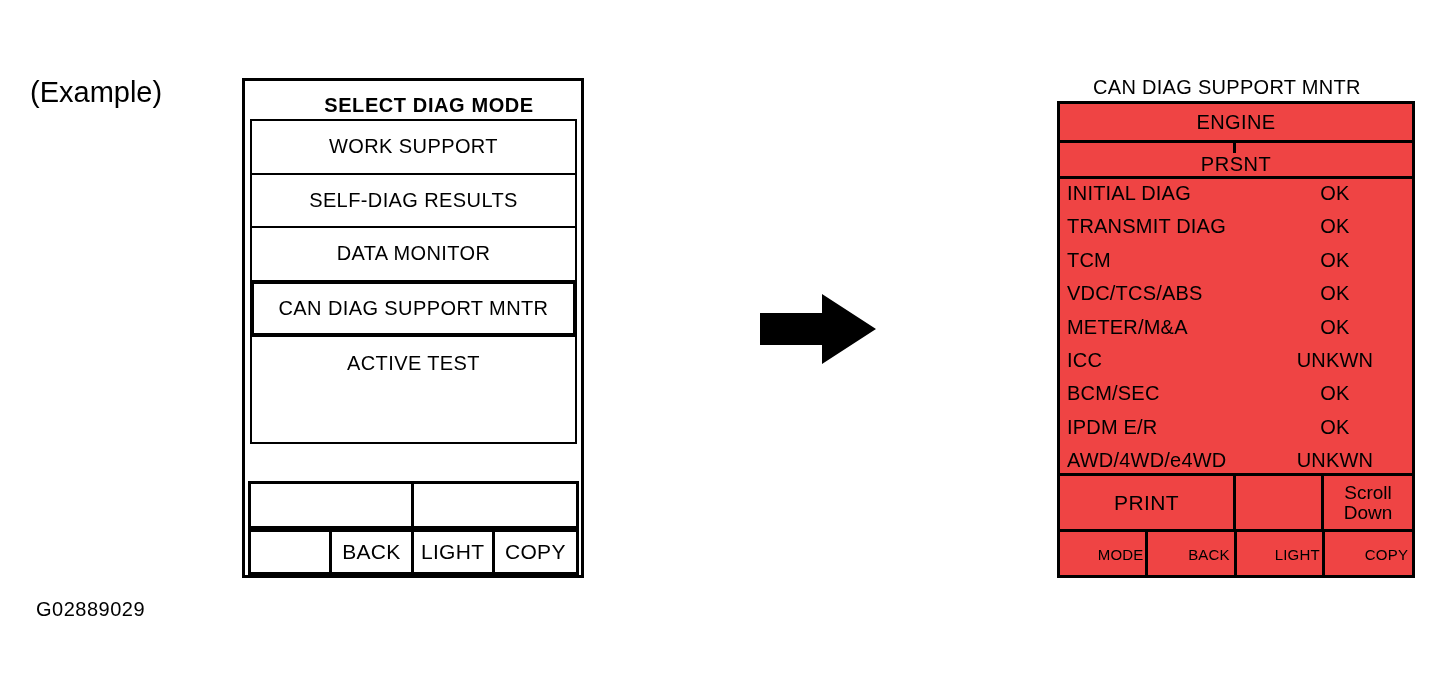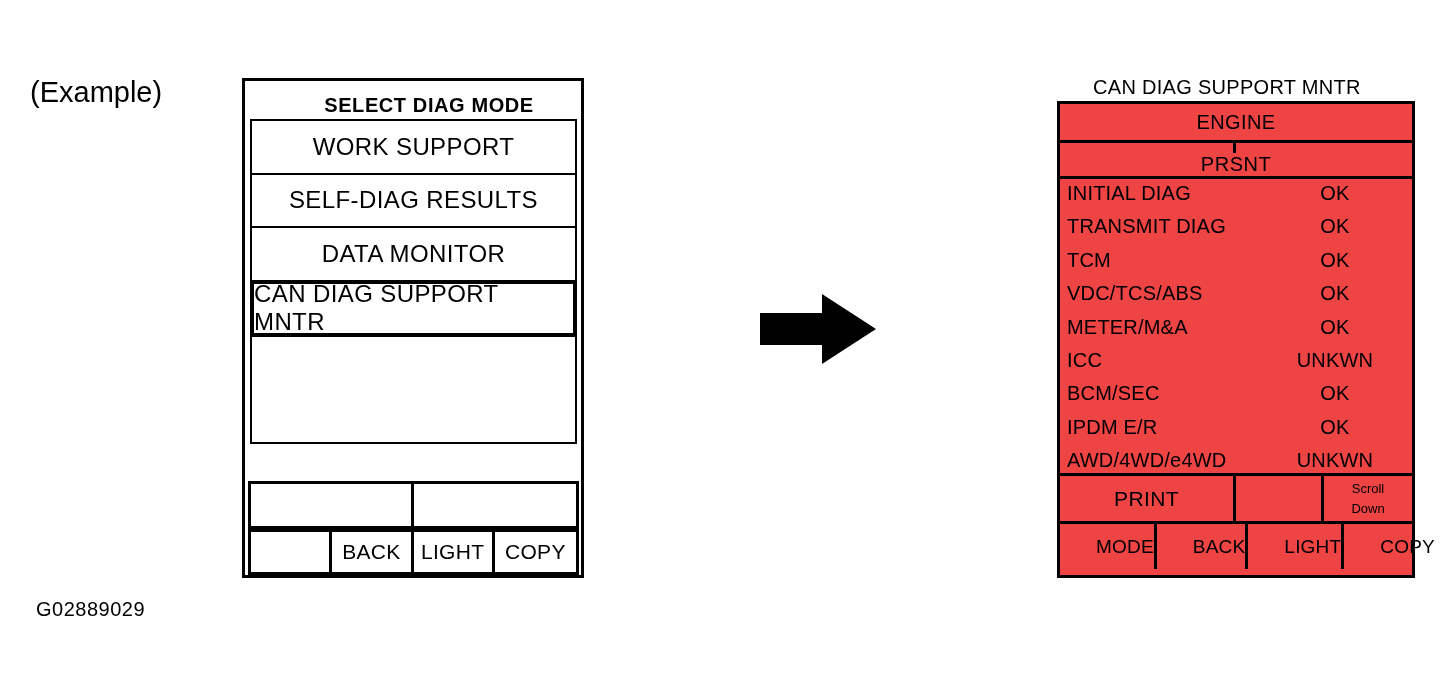--- a/index.html
+++ b/index.html
@@ -62,21 +62,21 @@
     width: 327px;
     height: 325px;
     border: 2px solid #000;
     box-sizing: border-box;
   }
   .menu-row {
     position: relative;
     height: 53.5px;
     box-sizing: border-box;
     border-bottom: 2px solid #000;
-    font-size: 24px;
+    font-size: 20px;
     letter-spacing: 0.4px;
     background: #fff;
   }
   .menu-row:last-child { border-bottom: none; }
   .menu-row.selected {
     border: 4px solid #000;
     margin: -2px -2px 0 -2px;
     width: calc(100% + 4px);
     height: 57.5px;
     z-index: 3;
@@ -198,56 +198,56 @@
     position: absolute;
     left: 210px;
     width: 130px;
     top: 3px;
     text-align: center;
     white-space: nowrap;
   }
 
   #right-strip1 {
     position: relative;
-    height: 48px;
+    height: 56px;
     box-sizing: border-box;
     border-bottom: 3px solid #000;
     display: flex;
   }
   #right-strip1 .c-print {
     width: 50%;
     box-sizing: border-box;
     border-right: 3px solid #000;
     font-size: 21px;
     letter-spacing: 0.4px;
   }
   #right-strip1 .c-blank {
     width: 25%;
     box-sizing: border-box;
     border-right: 3px solid #000;
   }
   #right-strip1 .c-scroll {
     width: 25%;
     box-sizing: border-box;
-    font-size: 13px;
+    font-size: 19px;
     line-height: 20px;
     text-align: center;
     flex-direction: column;
   }
   #right-strip2 {
     position: relative;
     height: 45px;
     box-sizing: border-box;
     display: flex;
   }
   #right-strip2 .qcell {
     width: 25%;
     box-sizing: border-box;
     border-right: 3px solid #000;
-    font-size: 19px;
+    font-size: 15px;
     letter-spacing: 0.2px;
     margin-left: 36px;
   }
   #right-strip2 .qcell:last-child { border-right: none; }
 </style>
 </head>
 <body>
 
 <div class="abs" id="example-label">(Example)</div>
 
@@ -261,20 +261,23 @@
     </div>
     <div class="menu-row ctr">
       <span>SELF-DIAG RESULTS</span>
     </div>
     <div class="menu-row ctr">
       <span>DATA MONITOR</span>
     </div>
     <div class="menu-row ctr selected">
       <span>CAN DIAG SUPPORT MNTR</span>
     </div>
+    <div class="menu-row ctr">
+      <span>ACTIVE TEST</span>
+    </div>
   </div>
 
   <div id="left-strip1">
     <div class="half first ctr">
       <span></span>
     </div>
   </div>
 
   <div id="left-strip2">
     <div class="qcell ctr">

